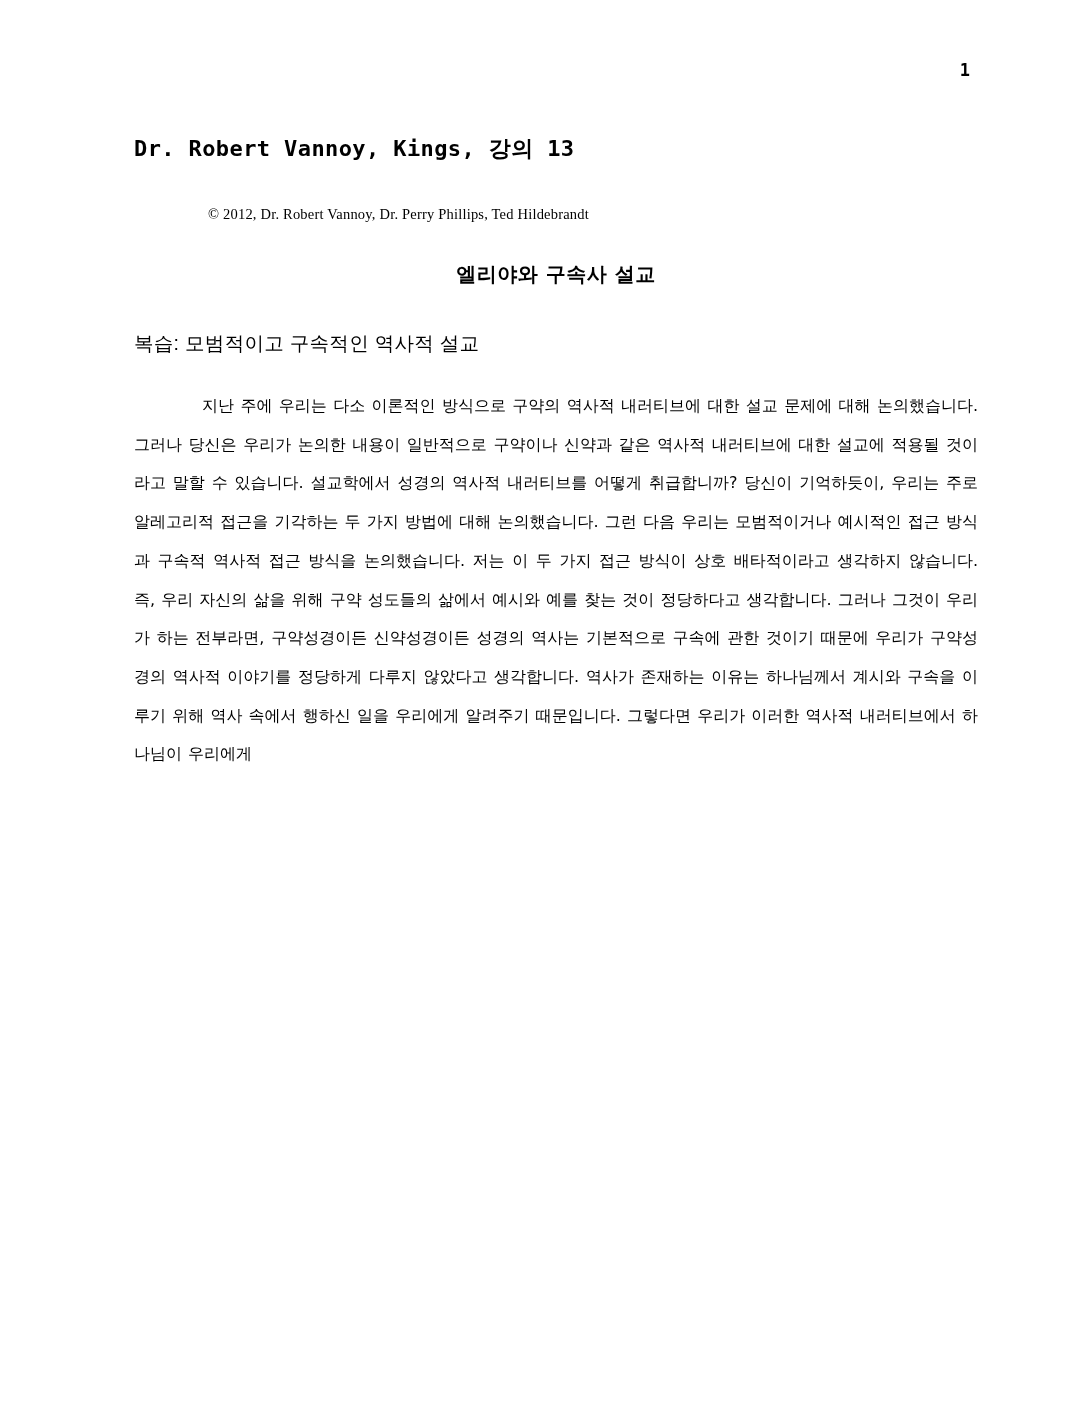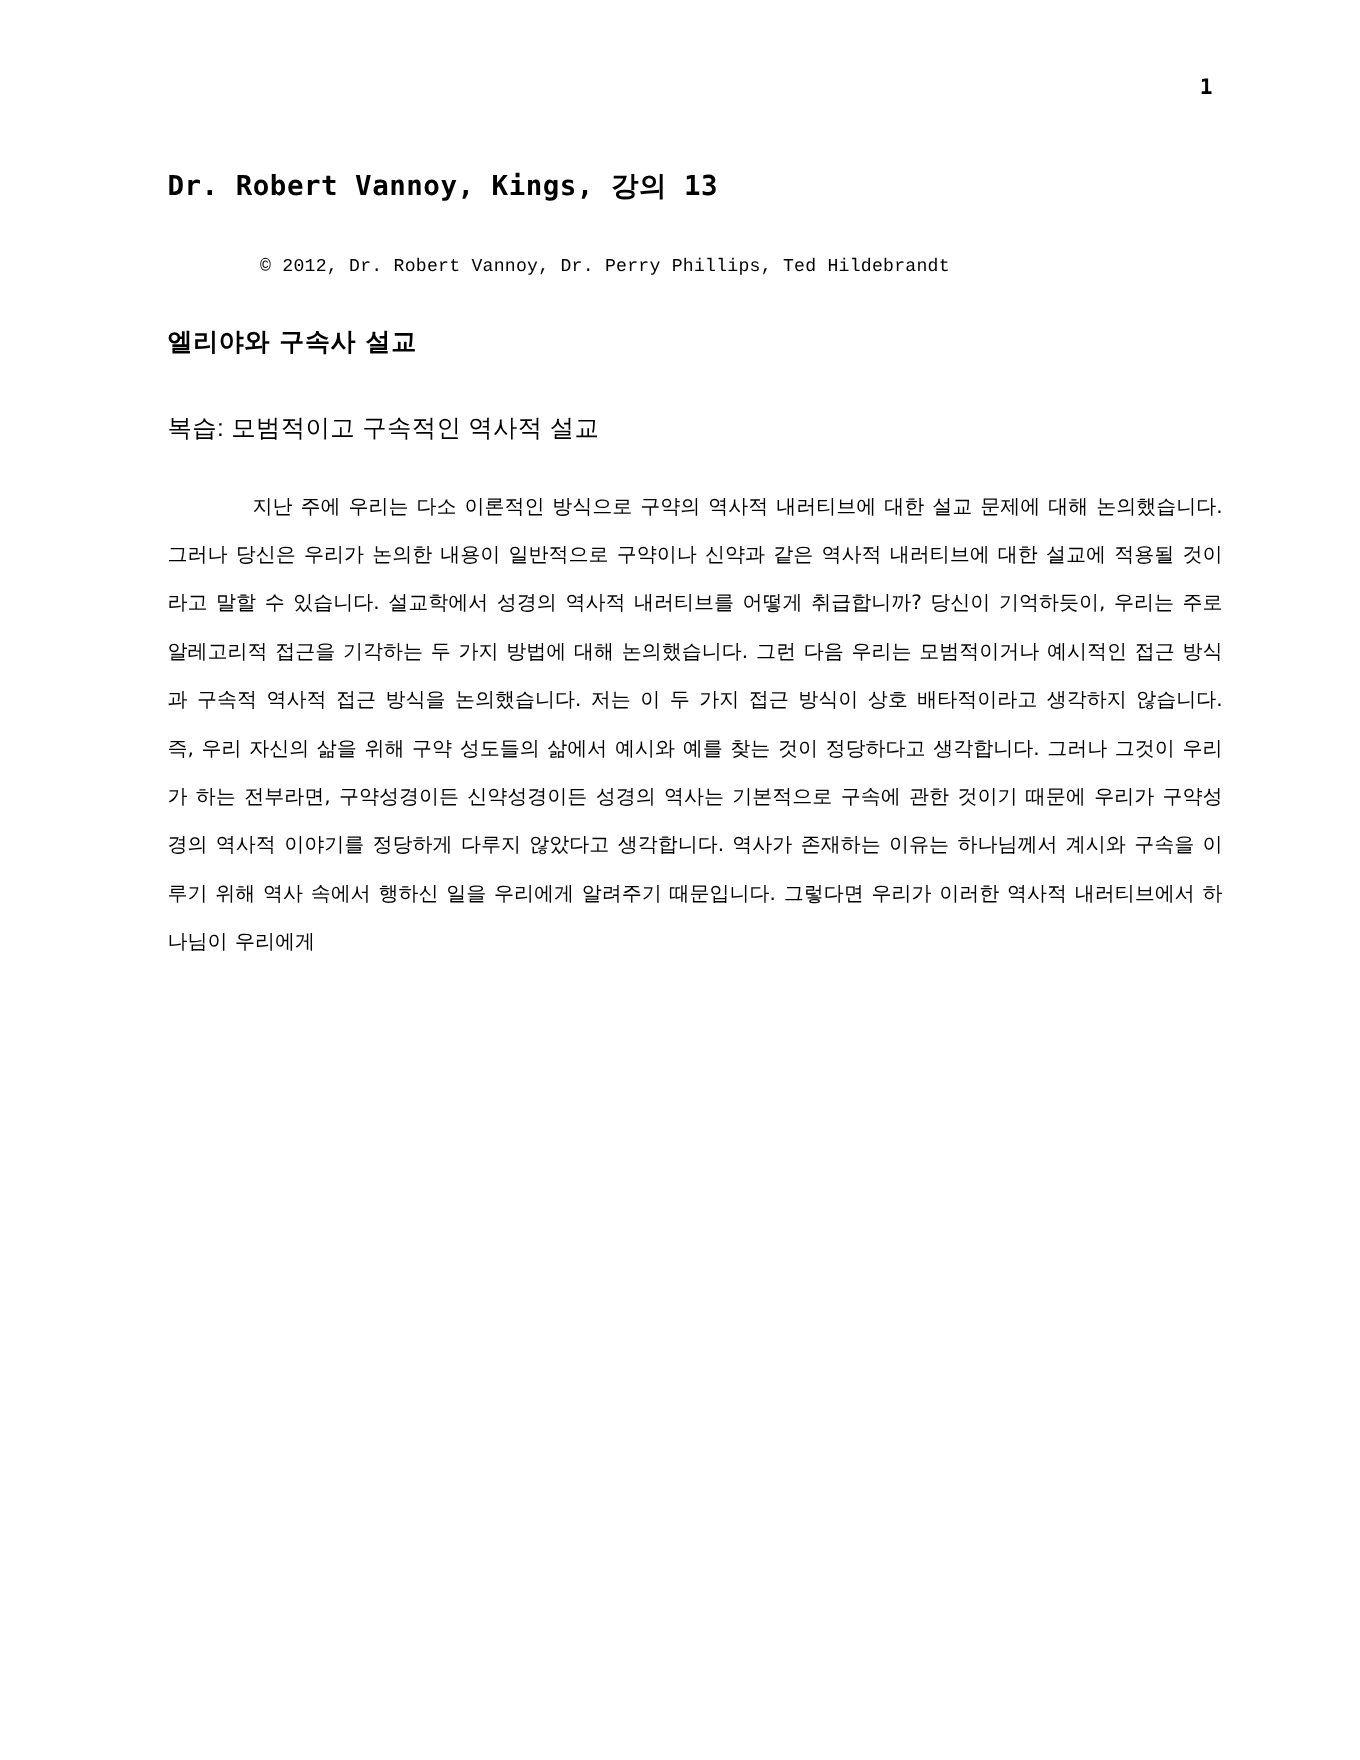--- a/index.html
+++ b/index.html
@@ -37,31 +37,32 @@
   }
   .doc-title {
     font-family: "DejaVu Sans Mono", monospace;
     font-weight: bold;
     font-size: 22px;
     letter-spacing: 0.4px;
     margin: 0 0 0 4px;
     padding-top: 6px;
   }
   .copyright {
-    font-family: Liberation Mono, monospace;
+    font-family: Liberation Serif, serif;
     font-size: 14.5px;
     letter-spacing: 0.2px;
     margin: 42px 0 0 78px;
   }
   .section-heading {
     font-family: "DejaVu Sans", sans-serif;
     font-weight: bold;
     font-size: 20px;
     letter-spacing: 0.5px;
     margin: 38px 0 0 4px;
+    text-align: center;
   }
   .subheading {
     font-family: Liberation Sans, sans-serif;
     font-size: 19.5px;
     letter-spacing: 0.3px;
     margin: 42px 0 0 4px;
   }
   .body-par {
     font-family: "DejaVu Sans", sans-serif;
     font-size: 16px;

